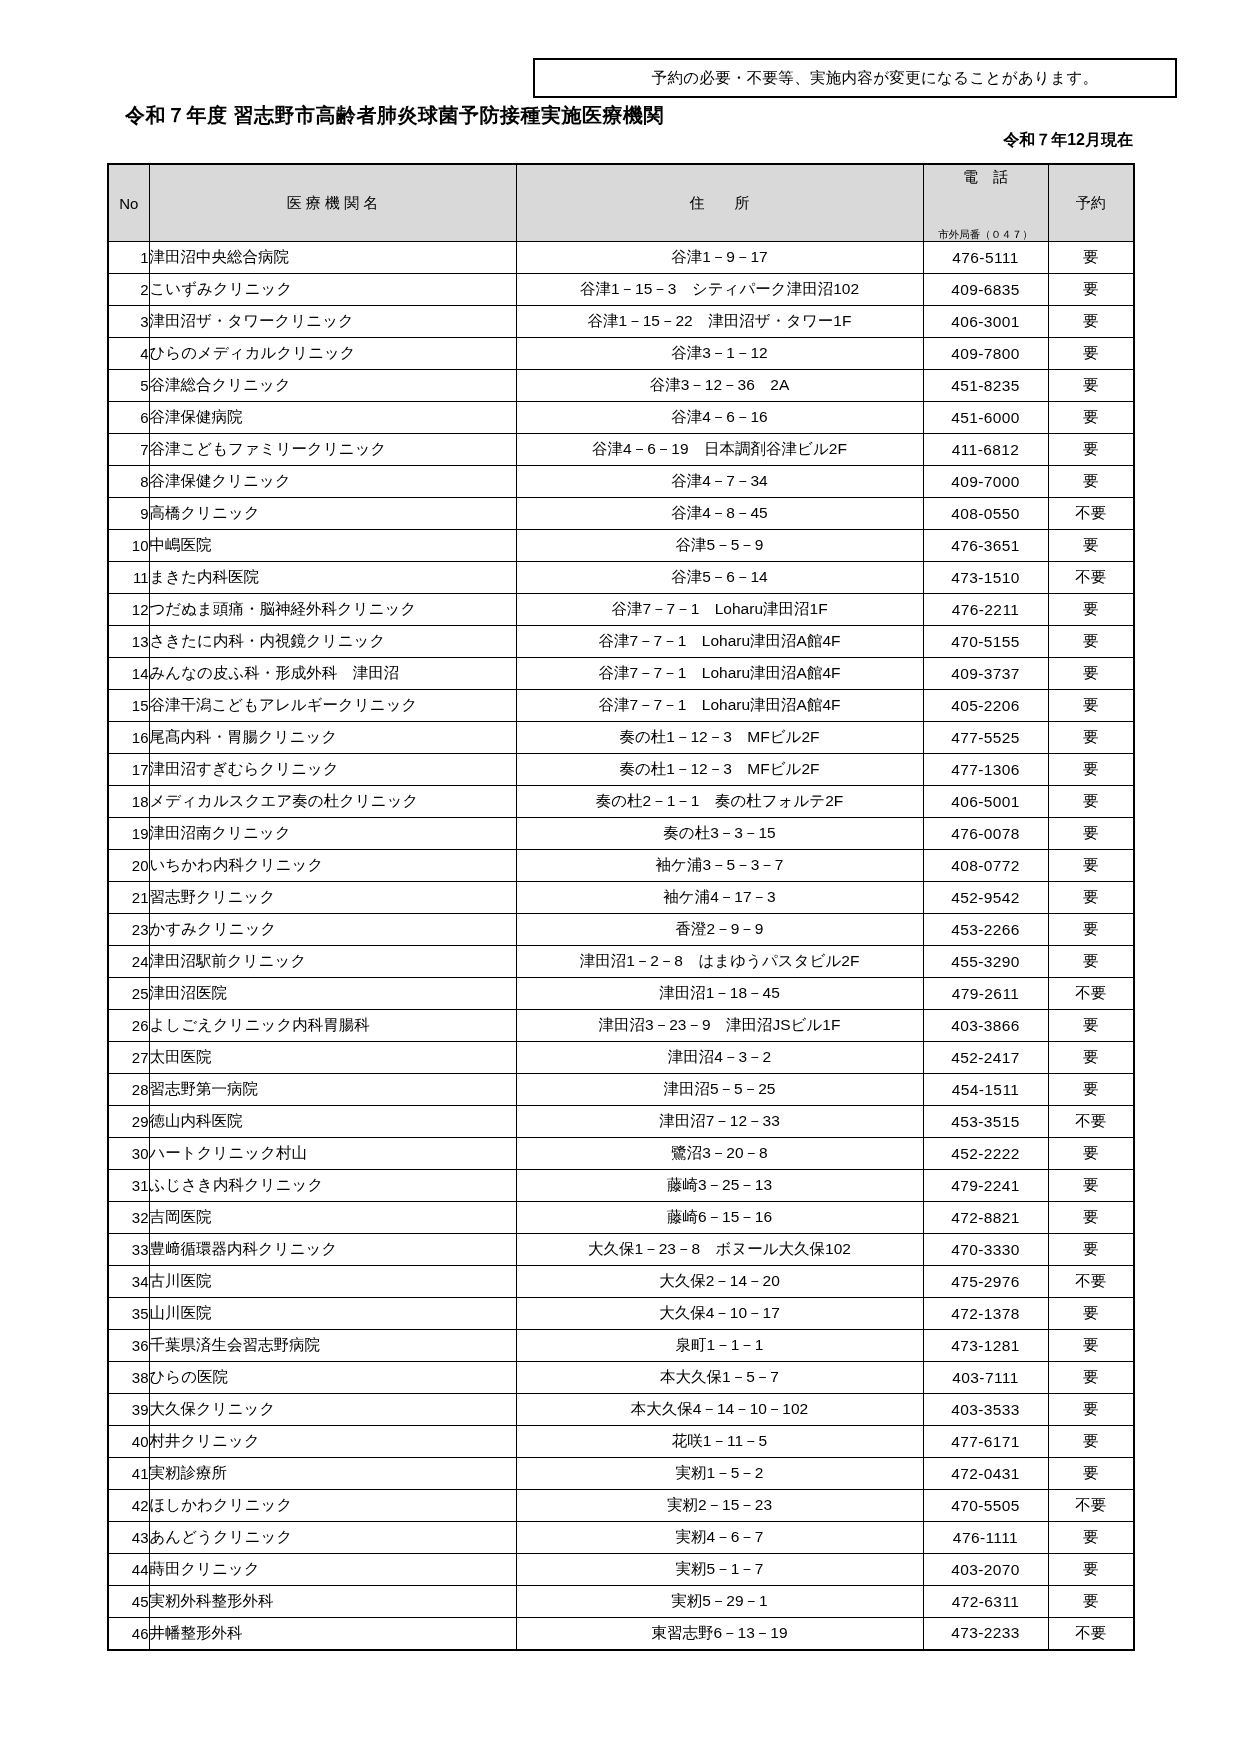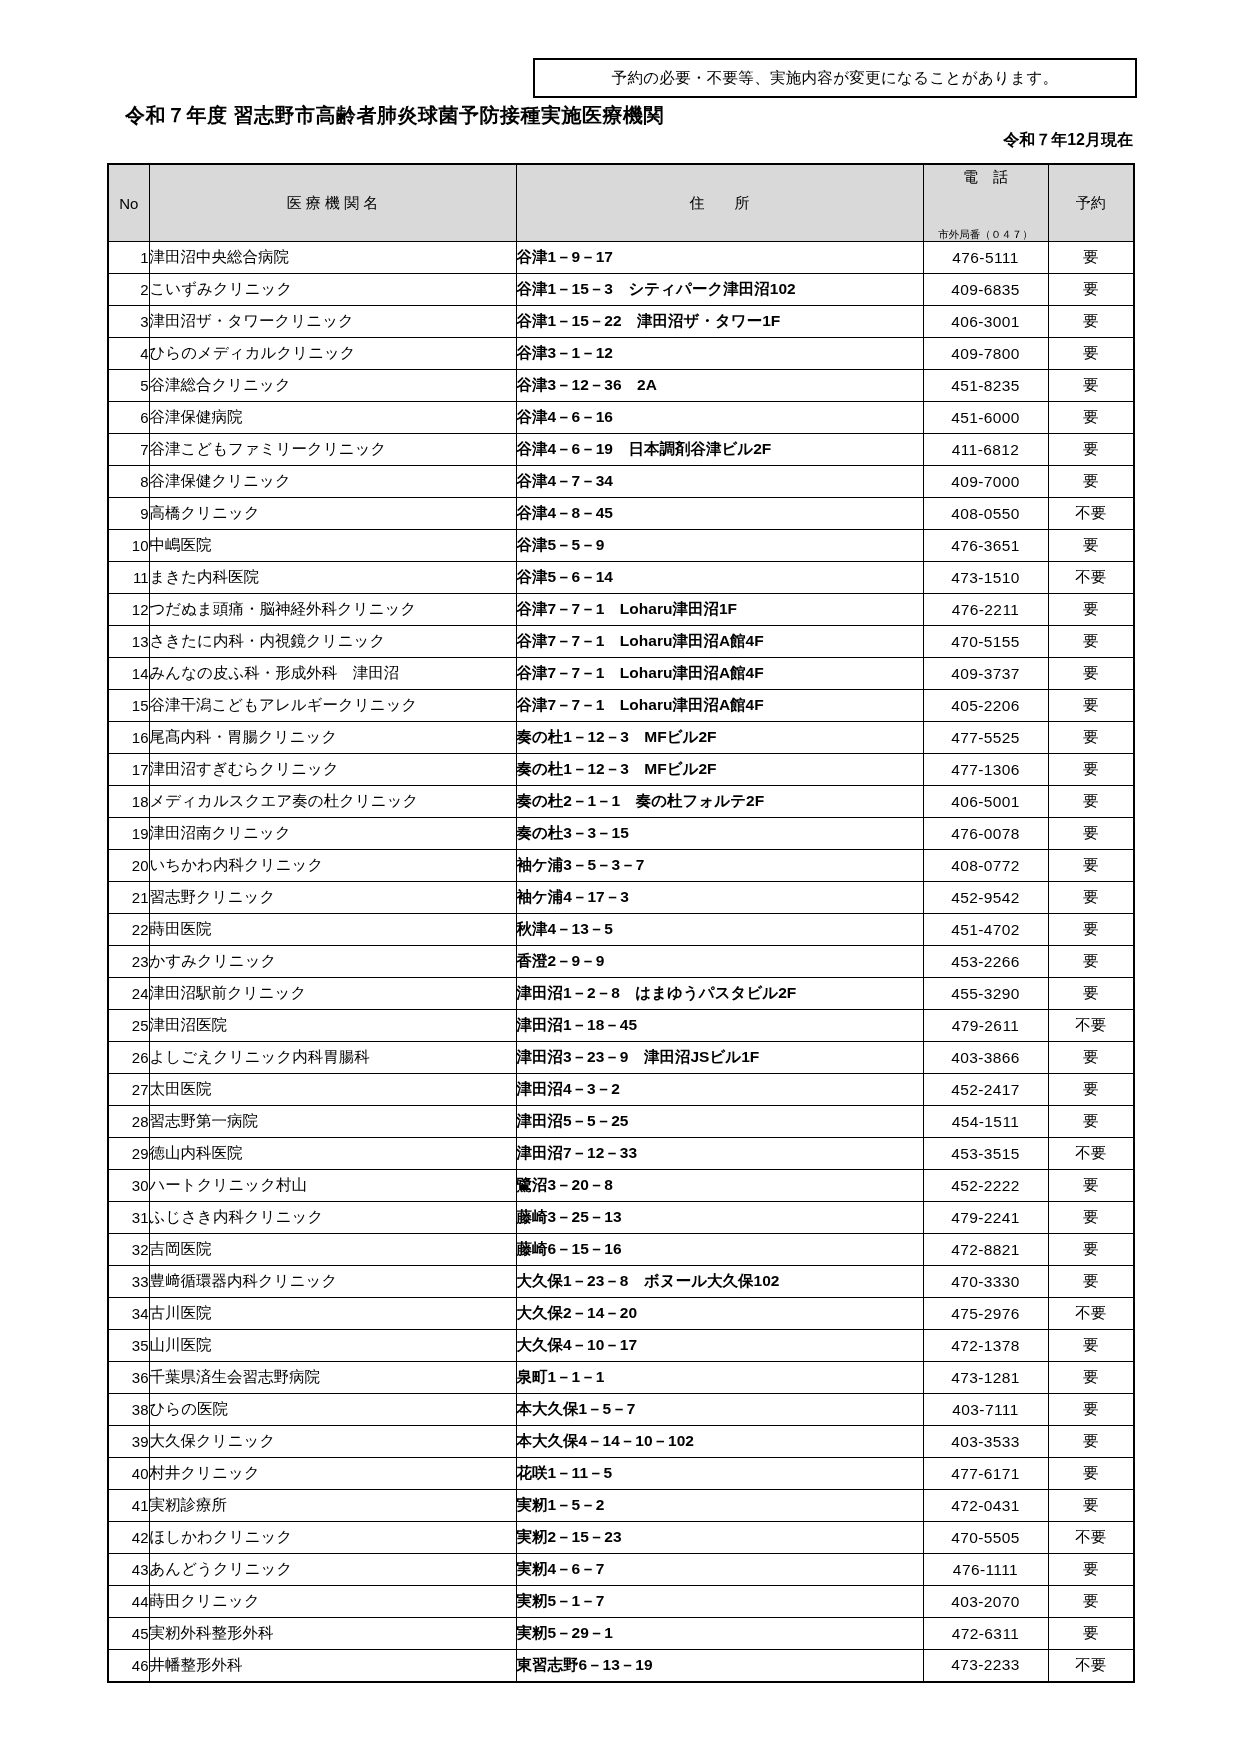--- a/index.html
+++ b/index.html
@@ -7,21 +7,21 @@
     width:1241px; height:1755px; background:#ffffff; color:#000;
     font-family:"Liberation Sans","DejaVu Sans",sans-serif;
     position:relative;
   }
   .page { position:relative; width:1241px; height:1755px; background:#ffffff; overflow:hidden; }
 
   .notice-box {
     position:absolute; left:533px; top:58px; width:600px; height:36px;
     border:2px solid #000; background:#fff;
     display:flex; align-items:center; justify-content:center;
-    font-size:15.5px; letter-spacing:0.3px;
+    font-size:15.5px; letter-spacing:0.3px;padding-left:40px;
   }
 
   .doc-title {
     position:absolute; left:125px; top:102px;
     font-size:20px; font-weight:bold; letter-spacing:0.5px; white-space:nowrap;
   }
 
   .as-of {
     position:absolute; right:108px; top:130px;
     font-size:16px; font-weight:bold; white-space:nowrap;
@@ -42,21 +42,21 @@
     background:#d9d9d9; font-weight:normal; font-size:15px;
     text-align:center; vertical-align:middle;
     border-bottom:5px double #000;
   }
   thead th .ph1 { display:block; font-size:15px; line-height:19px; margin-top:2px; }
   thead th .ph2 { display:block; font-size:10.5px; line-height:14px;margin-top:41px; }
   tbody tr { height:32px; }
   tbody td { font-size:15.5px; vertical-align:middle; }
   td.no      { text-align:right;  padding-right:9px; font-size:15px; }
   td.name    { text-align:left;   padding-left:5px; }
-  td.address { text-align:left;   padding-left:5px;font-weight:bold; }
+  td.address { text-align:center;   padding-left:5px; }
   td.phone   { text-align:center; letter-spacing:0.4px; }
   td.resv    { text-align:center; }
 </style>
 </head>
 <body>
 
 <div class="page">
 
   <div class="notice-box">
     <span>予約の必要・不要等、実施内容が変更になることがあります。</span>
@@ -228,27 +228,20 @@
           <td class="resv">要</td>
         </tr>
         <tr>
           <td class="no">21</td>
           <td class="name">習志野クリニック</td>
           <td class="address">袖ケ浦4－17－3</td>
           <td class="phone">452-9542</td>
           <td class="resv">要</td>
         </tr>
         <tr>
-          <td class="no">22</td>
-          <td class="name">蒔田医院</td>
-          <td class="address">秋津4－13－5</td>
-          <td class="phone">451-4702</td>
-          <td class="resv">要</td>
-        </tr>
-        <tr>
           <td class="no">23</td>
           <td class="name">かすみクリニック</td>
           <td class="address">香澄2－9－9</td>
           <td class="phone">453-2266</td>
           <td class="resv">要</td>
         </tr>
         <tr>
           <td class="no">24</td>
           <td class="name">津田沼駅前クリニック</td>
           <td class="address">津田沼1－2－8　はまゆうパスタビル2F</td>

